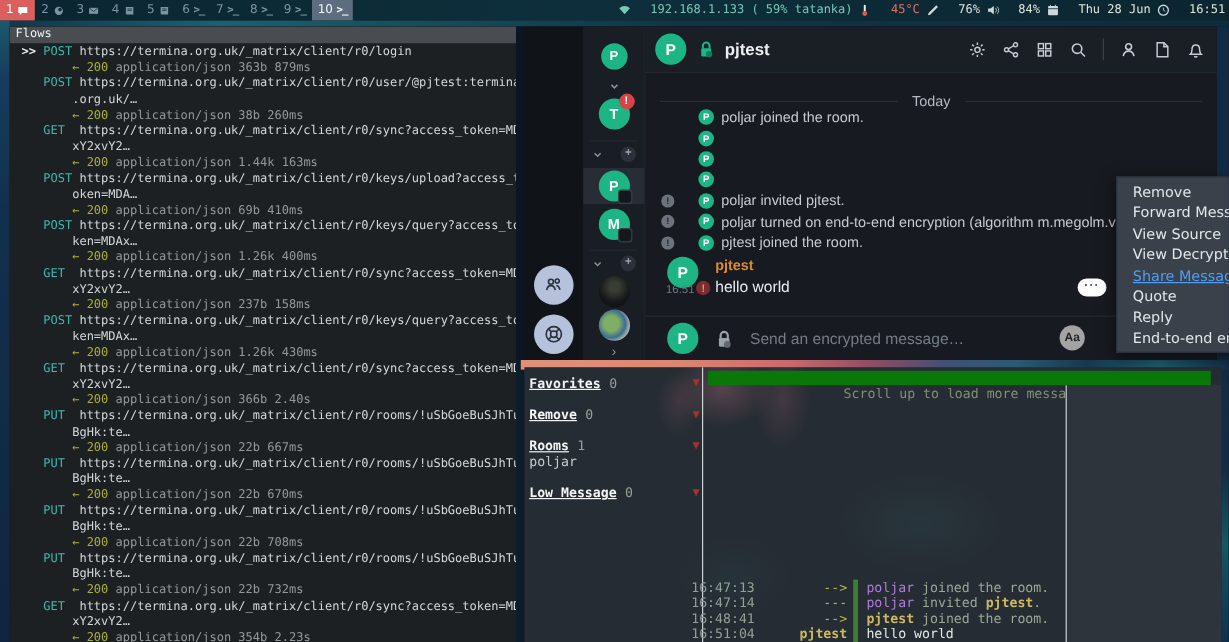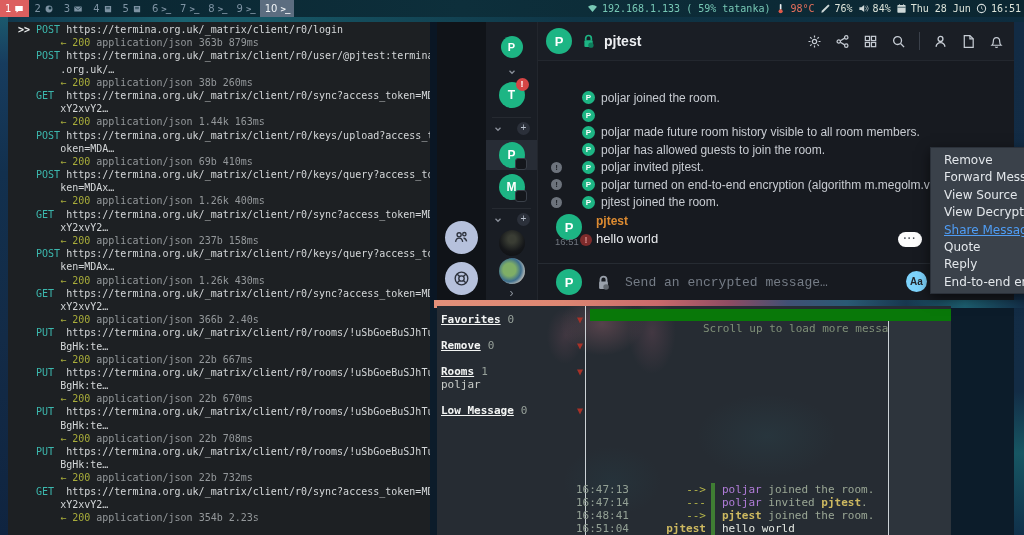--- a/index.html
+++ b/index.html
@@ -13,21 +13,21 @@
   #workspaces{display:flex;align-items:stretch;height:17px}
   .ws{display:flex;align-items:center;gap:3px;padding:0 5px;color:#7e93a3}
   .ws.urgent{background:#dc5f5f;color:#fff}
   .ws.focused{background:#5c6d80;color:#f2f5f7}
   .ws .num{font-size:10px;line-height:17px}
   .wsicon{display:inline-flex;align-items:center}
   .wsicon svg{width:10px;height:10px}
   .wsicon .term{font-family:"DejaVu Sans Mono",monospace;font-size:9px;font-weight:bold;letter-spacing:-1px}
   #status{margin-left:auto;display:flex;align-items:center;gap:5px;padding-right:3px;
     font-family:"DejaVu Sans Mono",monospace;font-size:10px;color:#dde4da;white-space:nowrap}
-  #status .seg{display:inline-flex;align-items:center;gap:4px}
+  #status .seg{display:inline-flex;align-items:center;gap:16px}
   #status svg{width:11px;height:11px}
   .net{color:#77c8b5}
   .temp{color:#e8705c}
 
   
   .wp{position:absolute;z-index:0}
   #wp-left{left:0;top:17px;width:8px;height:518px;
     background:linear-gradient(180deg,#1b596d 0%,#173c5e 9%,#12304e 30%,#132b47 62%,#0f2440 100%)}
   #wp-top{left:0;top:17px;width:1024px;height:5px;
     background:linear-gradient(90deg,#10354a 0%,#1a6270 18%,#15505f 32%,#0f3546 56%,#0d2c3e 100%)}
@@ -96,33 +96,33 @@
   #msg-text{position:absolute;left:58px;top:19px;font-size:13px;color:#e8eaed}
   #msg-options{position:absolute;left:360px;top:20px;width:24px;height:15px;border-radius:8px;background:#fdfdfd;
     color:#4a4f57;font-size:10px;font-weight:bold;text-align:center;line-height:13px;letter-spacing:1px}
 
   #composer{position:absolute;left:0;right:0;bottom:0;height:36px;border-top:1px solid #262b32;background:#171a20;
     display:flex;align-items:center;padding:0 10px}
   #composer .avatar{width:26px;height:26px;font-size:13px;margin-left:8px;flex:none}
   #composer .lock{margin-left:13px;flex:none;display:flex}
   #composer svg{width:17px;height:17px}
   #msg-input{flex:1;margin-left:11px;background:transparent;border:none;outline:none;color:#e8e8e8;
-    font-size:13px;font-family:Liberation Mono, monospace}
+    font-size:13px;font-family:Liberation Sans, sans-serif}
   #msg-input::placeholder{color:#757c86}
-  #format-btn{position:absolute;left:368px;top:7px;width:21px;height:21px;border-radius:50%;background:#7dd3fc;
+  #format-btn{position:absolute;left:345px;top:7px;width:21px;height:21px;border-radius:50%;background:#a3a3a3;
     color:#22262c;font-size:10px;font-weight:bold;text-align:center;line-height:21px}
 
   
   #ctxmenu{position:absolute;left:930px;top:147px;width:152px;height:147px;z-index:6;box-sizing:border-box;
     background:#3a414a;border:1px solid #2b313a;box-shadow:0 4px 12px rgba(0,0,0,.55);padding:4px 0;overflow:hidden}
   .menu-item{height:17.4px;line-height:17.4px;padding:0 13px;font-size:12px;color:#e3e7eb;white-space:nowrap;overflow:hidden}
   .menu-item.active{color:#4f9df5;text-decoration:underline}
 
   
-  #gomuks{position:absolute;left:437px;top:306px;width:514px;height:229px;z-index:1;overflow:hidden;
+  #gomuks{position:absolute;left:437px;top:306px;width:581px;height:229px;z-index:1;overflow:hidden;
     font-family:"DejaVu Sans Mono",monospace;font-size:11px;background:
       radial-gradient(60px 45px at 165px 18px, rgba(196,120,132,.30), transparent 70%),
       radial-gradient(34px 60px at 215px 26px, rgba(170,100,122,.22), transparent 70%),
       radial-gradient(26px 40px at 128px 30px, rgba(160,95,115,.20), transparent 70%),
       radial-gradient(100px 60px at 330px 130px, rgba(55,135,150,.10), transparent 70%),
       radial-gradient(70px 50px at 175px 175px, rgba(35,105,120,.10), transparent 70%),
       #262c33}
   #bufferlist{position:absolute;left:4px;top:7px;width:144px}
   .sec-h{position:relative;height:13px;line-height:13px}
   .sec-name{color:#f3f5f4;font-weight:bold;text-decoration:underline}
@@ -242,21 +242,21 @@
         <svg viewBox="0 0 16 16">
             <path fill="currentColor" d="M8 13 1.5 5.5a9.5 9.5 0 0 1 13 0z"></path>
           </svg>
         <span>192.168.1.133 ( 59% tatanka)</span>
       </span>
       <span class="seg">
         <svg viewBox="0 0 16 16">
             <rect x="7" y="1.5" width="2.4" height="8.5" rx="1.2" fill="#e8eef0"></rect>
             <circle cx="8.2" cy="12" r="3" fill="#e05a4a"></circle>
           </svg>
-        <span class="temp">98°C</span>
+        <span class="temp">45°C</span>
       </span>
       <span class="seg">
         <svg viewBox="0 0 16 16">
             <path fill="#cfd8d8" d="M2 14l2.6-.6L14 4l-2-2L2.6 11.4z"></path>
           </svg>
         <span>76%</span>
       </span>
       <span class="seg">
         <svg viewBox="0 0 16 16">
             <path fill="#cfd8d8" d="M2 6h3l4-3.2v10.4L5 10H2z"></path>
@@ -276,20 +276,21 @@
         <svg viewBox="0 0 16 16">
             <circle cx="8" cy="8" r="6" fill="none" stroke="#cfd8d8" stroke-width="1.6"></circle>
             <path d="M8 4.8V8l2.3 1.5" stroke="#cfd8d8" fill="none"></path>
           </svg>
         <span>16:51</span>
       </span>
     </div>
   </div>
 
   <div id="mitm">
+    <div class="mitm-header">Flows</div>
     <div id="flows"><div><div class="fl-line"><span class="fl-marker">&gt;&gt; </span><span class="fl-method">POST </span><span class="fl-url">https://termina.org.uk/_matrix/client/r0/login</span></div><div class="fl-line">       <span class="fl-res-code">← 200</span><span class="fl-res-meta"> application/json 363b 879ms</span></div></div><div><div class="fl-line"><span class="fl-marker">   </span><span class="fl-method">POST </span><span class="fl-url">https://termina.org.uk/_matrix/client/r0/user/@pjtest:termina</span></div><div class="fl-line">       <span class="fl-url">.org.uk/…</span></div><div class="fl-line">       <span class="fl-res-code">← 200</span><span class="fl-res-meta"> application/json 38b 260ms</span></div></div><div><div class="fl-line"><span class="fl-marker">   </span><span class="fl-method">GET  </span><span class="fl-url">https://termina.org.uk/_matrix/client/r0/sync?access_token=MDA</span></div><div class="fl-line">       <span class="fl-url">xY2xvY2…</span></div><div class="fl-line">       <span class="fl-res-code">← 200</span><span class="fl-res-meta"> application/json 1.44k 163ms</span></div></div><div><div class="fl-line"><span class="fl-marker">   </span><span class="fl-method">POST </span><span class="fl-url">https://termina.org.uk/_matrix/client/r0/keys/upload?access_t</span></div><div class="fl-line">       <span class="fl-url">oken=MDA…</span></div><div class="fl-line">       <span class="fl-res-code">← 200</span><span class="fl-res-meta"> application/json 69b 410ms</span></div></div><div><div class="fl-line"><span class="fl-marker">   </span><span class="fl-method">POST </span><span class="fl-url">https://termina.org.uk/_matrix/client/r0/keys/query?access_to</span></div><div class="fl-line">       <span class="fl-url">ken=MDAx…</span></div><div class="fl-line">       <span class="fl-res-code">← 200</span><span class="fl-res-meta"> application/json 1.26k 400ms</span></div></div><div><div class="fl-line"><span class="fl-marker">   </span><span class="fl-method">GET  </span><span class="fl-url">https://termina.org.uk/_matrix/client/r0/sync?access_token=MDA</span></div><div class="fl-line">       <span class="fl-url">xY2xvY2…</span></div><div class="fl-line">       <span class="fl-res-code">← 200</span><span class="fl-res-meta"> application/json 237b 158ms</span></div></div><div><div class="fl-line"><span class="fl-marker">   </span><span class="fl-method">POST </span><span class="fl-url">https://termina.org.uk/_matrix/client/r0/keys/query?access_to</span></div><div class="fl-line">       <span class="fl-url">ken=MDAx…</span></div><div class="fl-line">       <span class="fl-res-code">← 200</span><span class="fl-res-meta"> application/json 1.26k 430ms</span></div></div><div><div class="fl-line"><span class="fl-marker">   </span><span class="fl-method">GET  </span><span class="fl-url">https://termina.org.uk/_matrix/client/r0/sync?access_token=MDA</span></div><div class="fl-line">       <span class="fl-url">xY2xvY2…</span></div><div class="fl-line">       <span class="fl-res-code">← 200</span><span class="fl-res-meta"> application/json 366b 2.40s</span></div></div><div><div class="fl-line"><span class="fl-marker">   </span><span class="fl-method">PUT  </span><span class="fl-url">https://termina.org.uk/_matrix/client/r0/rooms/!uSbGoeBuSJhTut</span></div><div class="fl-line">       <span class="fl-url">BgHk:te…</span></div><div class="fl-line">       <span class="fl-res-code">← 200</span><span class="fl-res-meta"> application/json 22b 667ms</span></div></div><div><div class="fl-line"><span class="fl-marker">   </span><span class="fl-method">PUT  </span><span class="fl-url">https://termina.org.uk/_matrix/client/r0/rooms/!uSbGoeBuSJhTut</span></div><div class="fl-line">       <span class="fl-url">BgHk:te…</span></div><div class="fl-line">       <span class="fl-res-code">← 200</span><span class="fl-res-meta"> application/json 22b 670ms</span></div></div><div><div class="fl-line"><span class="fl-marker">   </span><span class="fl-method">PUT  </span><span class="fl-url">https://termina.org.uk/_matrix/client/r0/rooms/!uSbGoeBuSJhTut</span></div><div class="fl-line">       <span class="fl-url">BgHk:te…</span></div><div class="fl-line">       <span class="fl-res-code">← 200</span><span class="fl-res-meta"> application/json 22b 708ms</span></div></div><div><div class="fl-line"><span class="fl-marker">   </span><span class="fl-method">PUT  </span><span class="fl-url">https://termina.org.uk/_matrix/client/r0/rooms/!uSbGoeBuSJhTut</span></div><div class="fl-line">       <span class="fl-url">BgHk:te…</span></div><div class="fl-line">       <span class="fl-res-code">← 200</span><span class="fl-res-meta"> application/json 22b 732ms</span></div></div><div><div class="fl-line"><span class="fl-marker">   </span><span class="fl-method">GET  </span><span class="fl-url">https://termina.org.uk/_matrix/client/r0/sync?access_token=MDA</span></div><div class="fl-line">       <span class="fl-url">xY2xvY2…</span></div><div class="fl-line">       <span class="fl-res-code">← 200</span><span class="fl-res-meta"> application/json 354b 2.23s</span></div></div></div>
   </div>
 
   <div id="nheko">
 
     <div class="ncol-a">
       <div class="side-btn" id="btn-people" style="top:199px">
         <svg viewBox="0 0 24 24" fill="none" stroke="currentColor" stroke-width="1.7">
           <circle cx="9" cy="8.6" r="2.6"></circle>
             <circle cx="15.6" cy="7.8" r="2.1"></circle>
@@ -399,40 +400,43 @@
             </span>
           <span>
               <svg viewBox="0 0 16 16" fill="none" stroke="currentColor" stroke-width="1.3">
                 <path d="M3.2 12h9.6c-1-.9-1.4-2.5-1.4-4 0-2.4-1-4.2-3.4-4.2S4.6 5.6 4.6 8c0 1.5-.4 3.1-1.4 4z"></path>
                 <path d="M6.8 13.6a1.3 1.3 0 0 0 2.4 0"></path>
               </svg>
             </span>
         </div>
       </div>
 
+      <div class="today">
+        <span class="line"></span>
+        <span>Today</span>
+        <span class="line"></span>
+      </div>
 
       <div id="events">
           <div class="ev">
             <span class="gut"></span>
             <span class="ev-av">P</span>
             <span>poljar joined the room.</span>
           </div>
           <div class="ev">
             <span class="gut"></span>
             <span class="ev-av">P</span>
           </div>
           <div class="ev">
             <span class="gut"></span>
             <span class="ev-av">P</span>
-            <span>poljar made future room history visible to all room members.</span>
           </div>
           <div class="ev">
             <span class="gut"></span>
             <span class="ev-av">P</span>
-            <span>poljar has allowed guests to join the room.</span>
           </div>
           <div class="ev">
             <span class="gut">
               <span class="warn-ic">!</span>
             </span>
             <span class="ev-av">P</span>
             <span>poljar invited pjtest.</span>
           </div>
           <div class="ev">
             <span class="gut">

